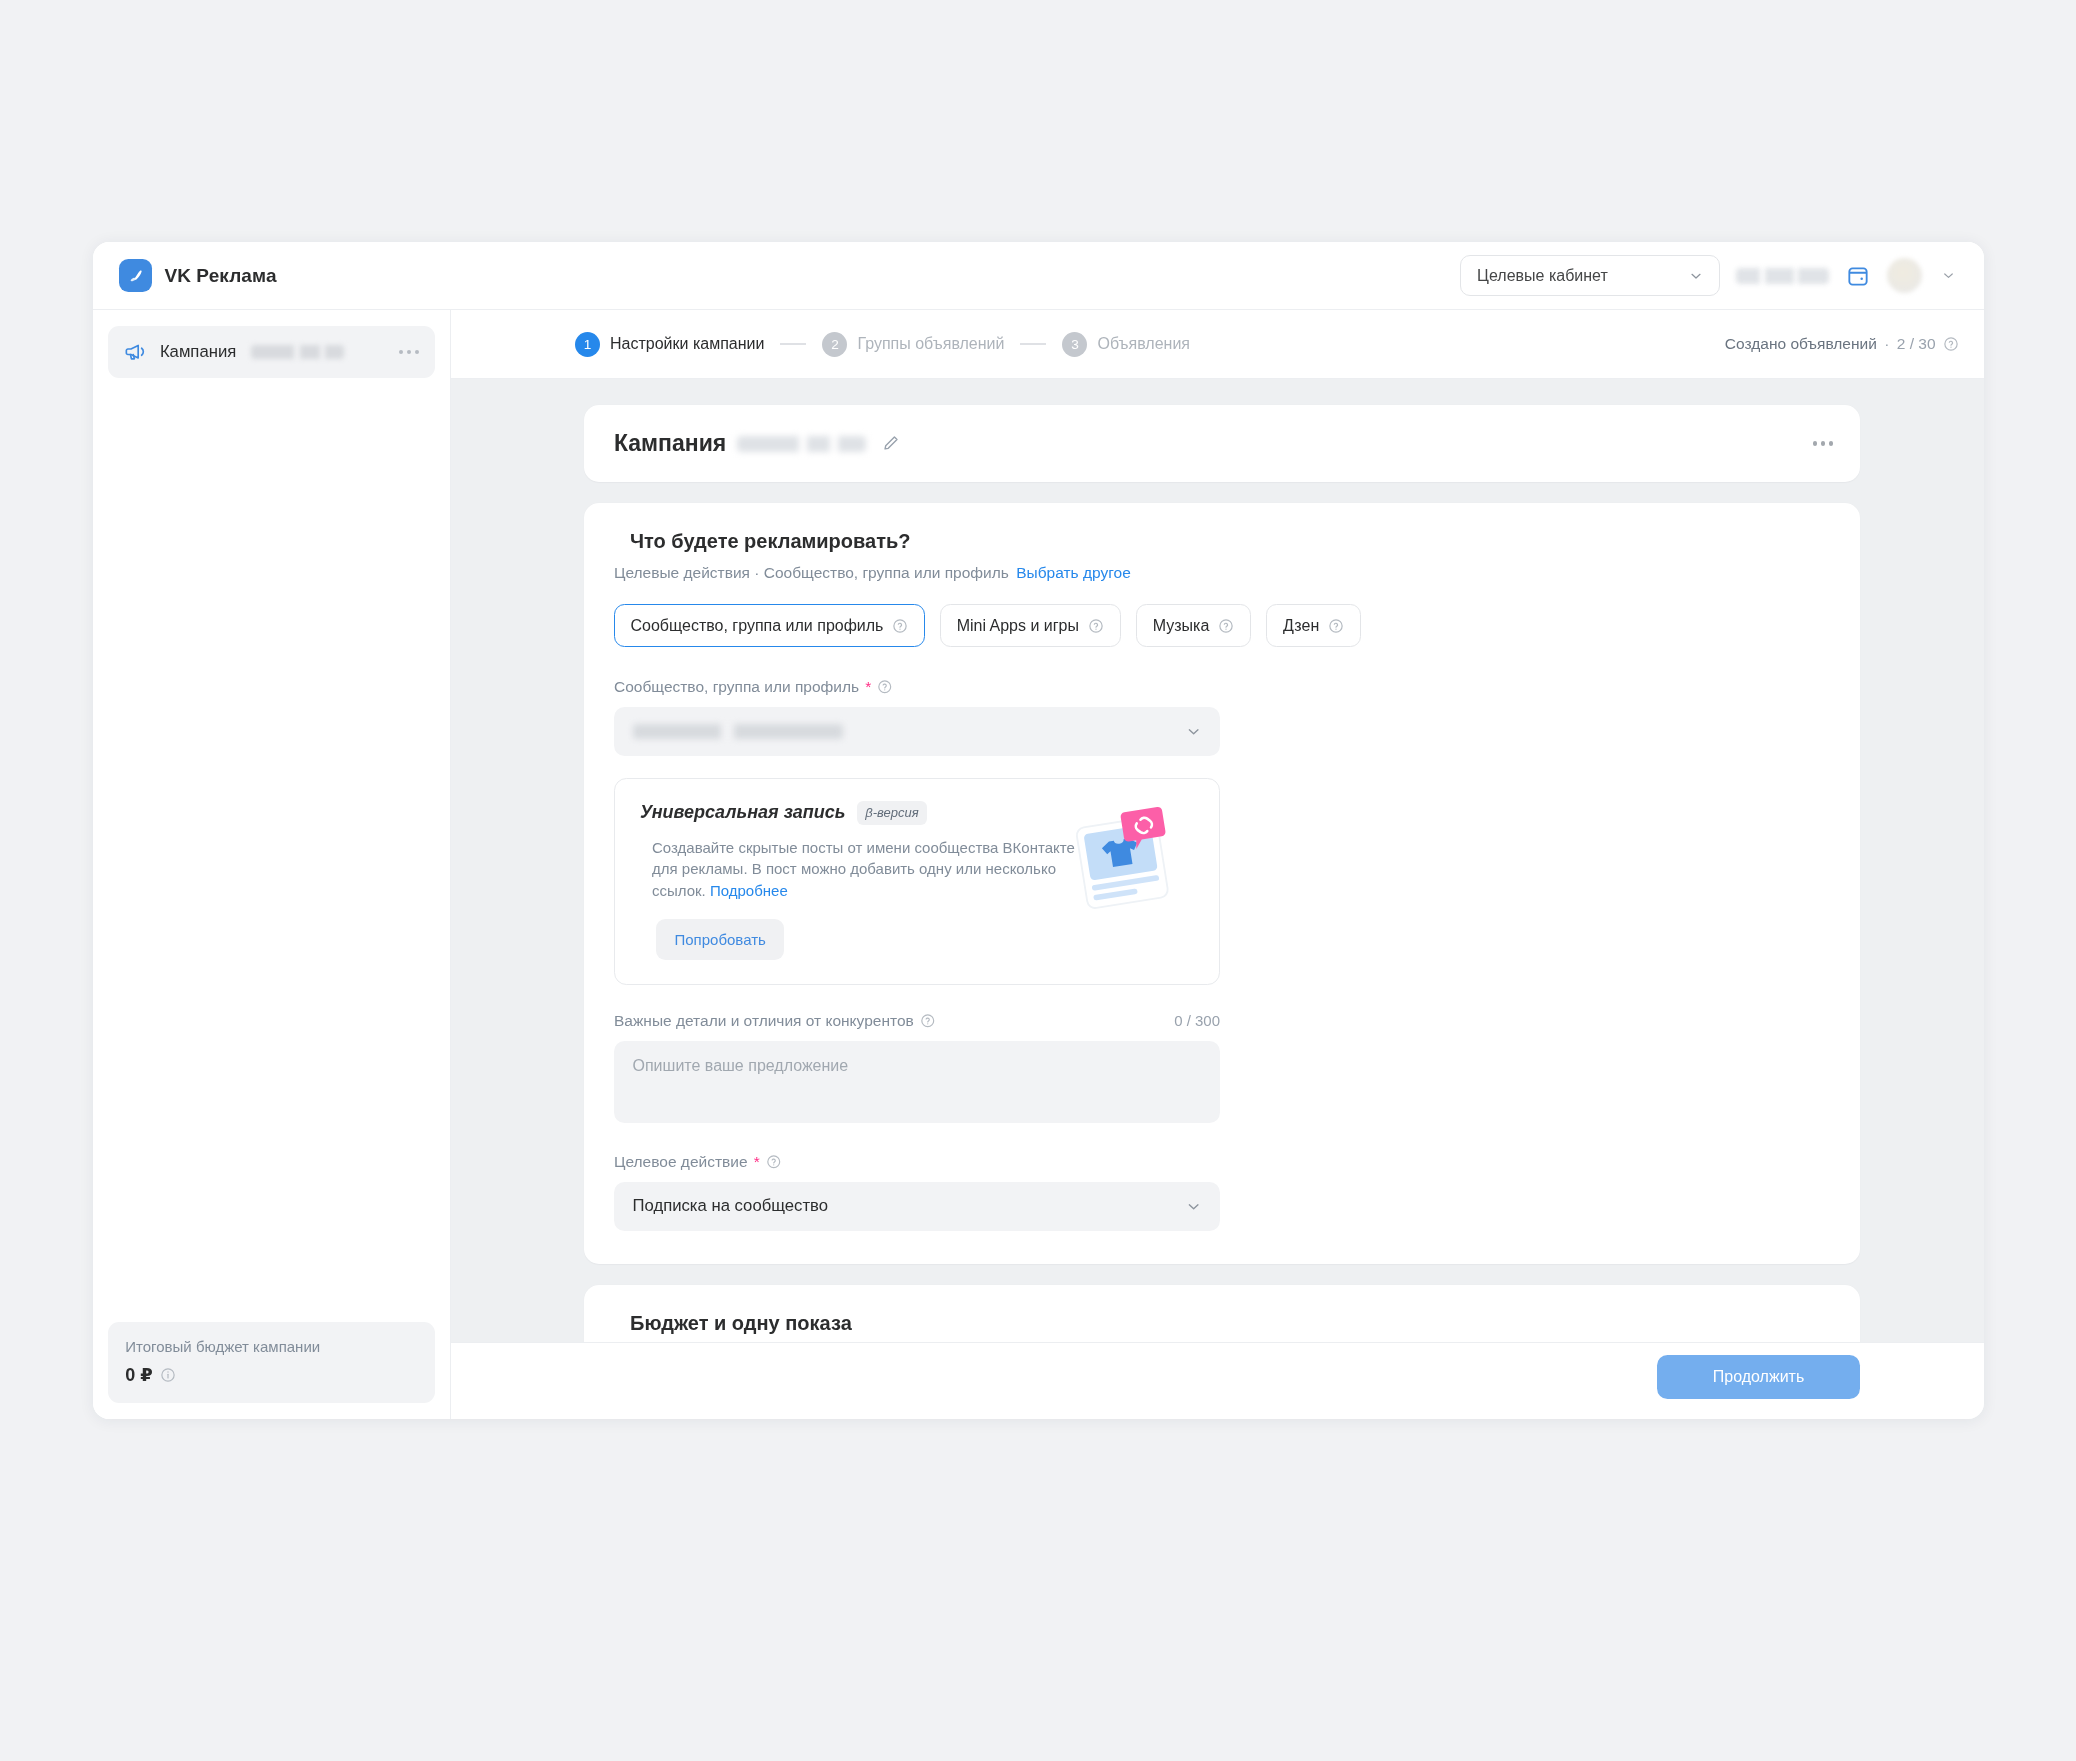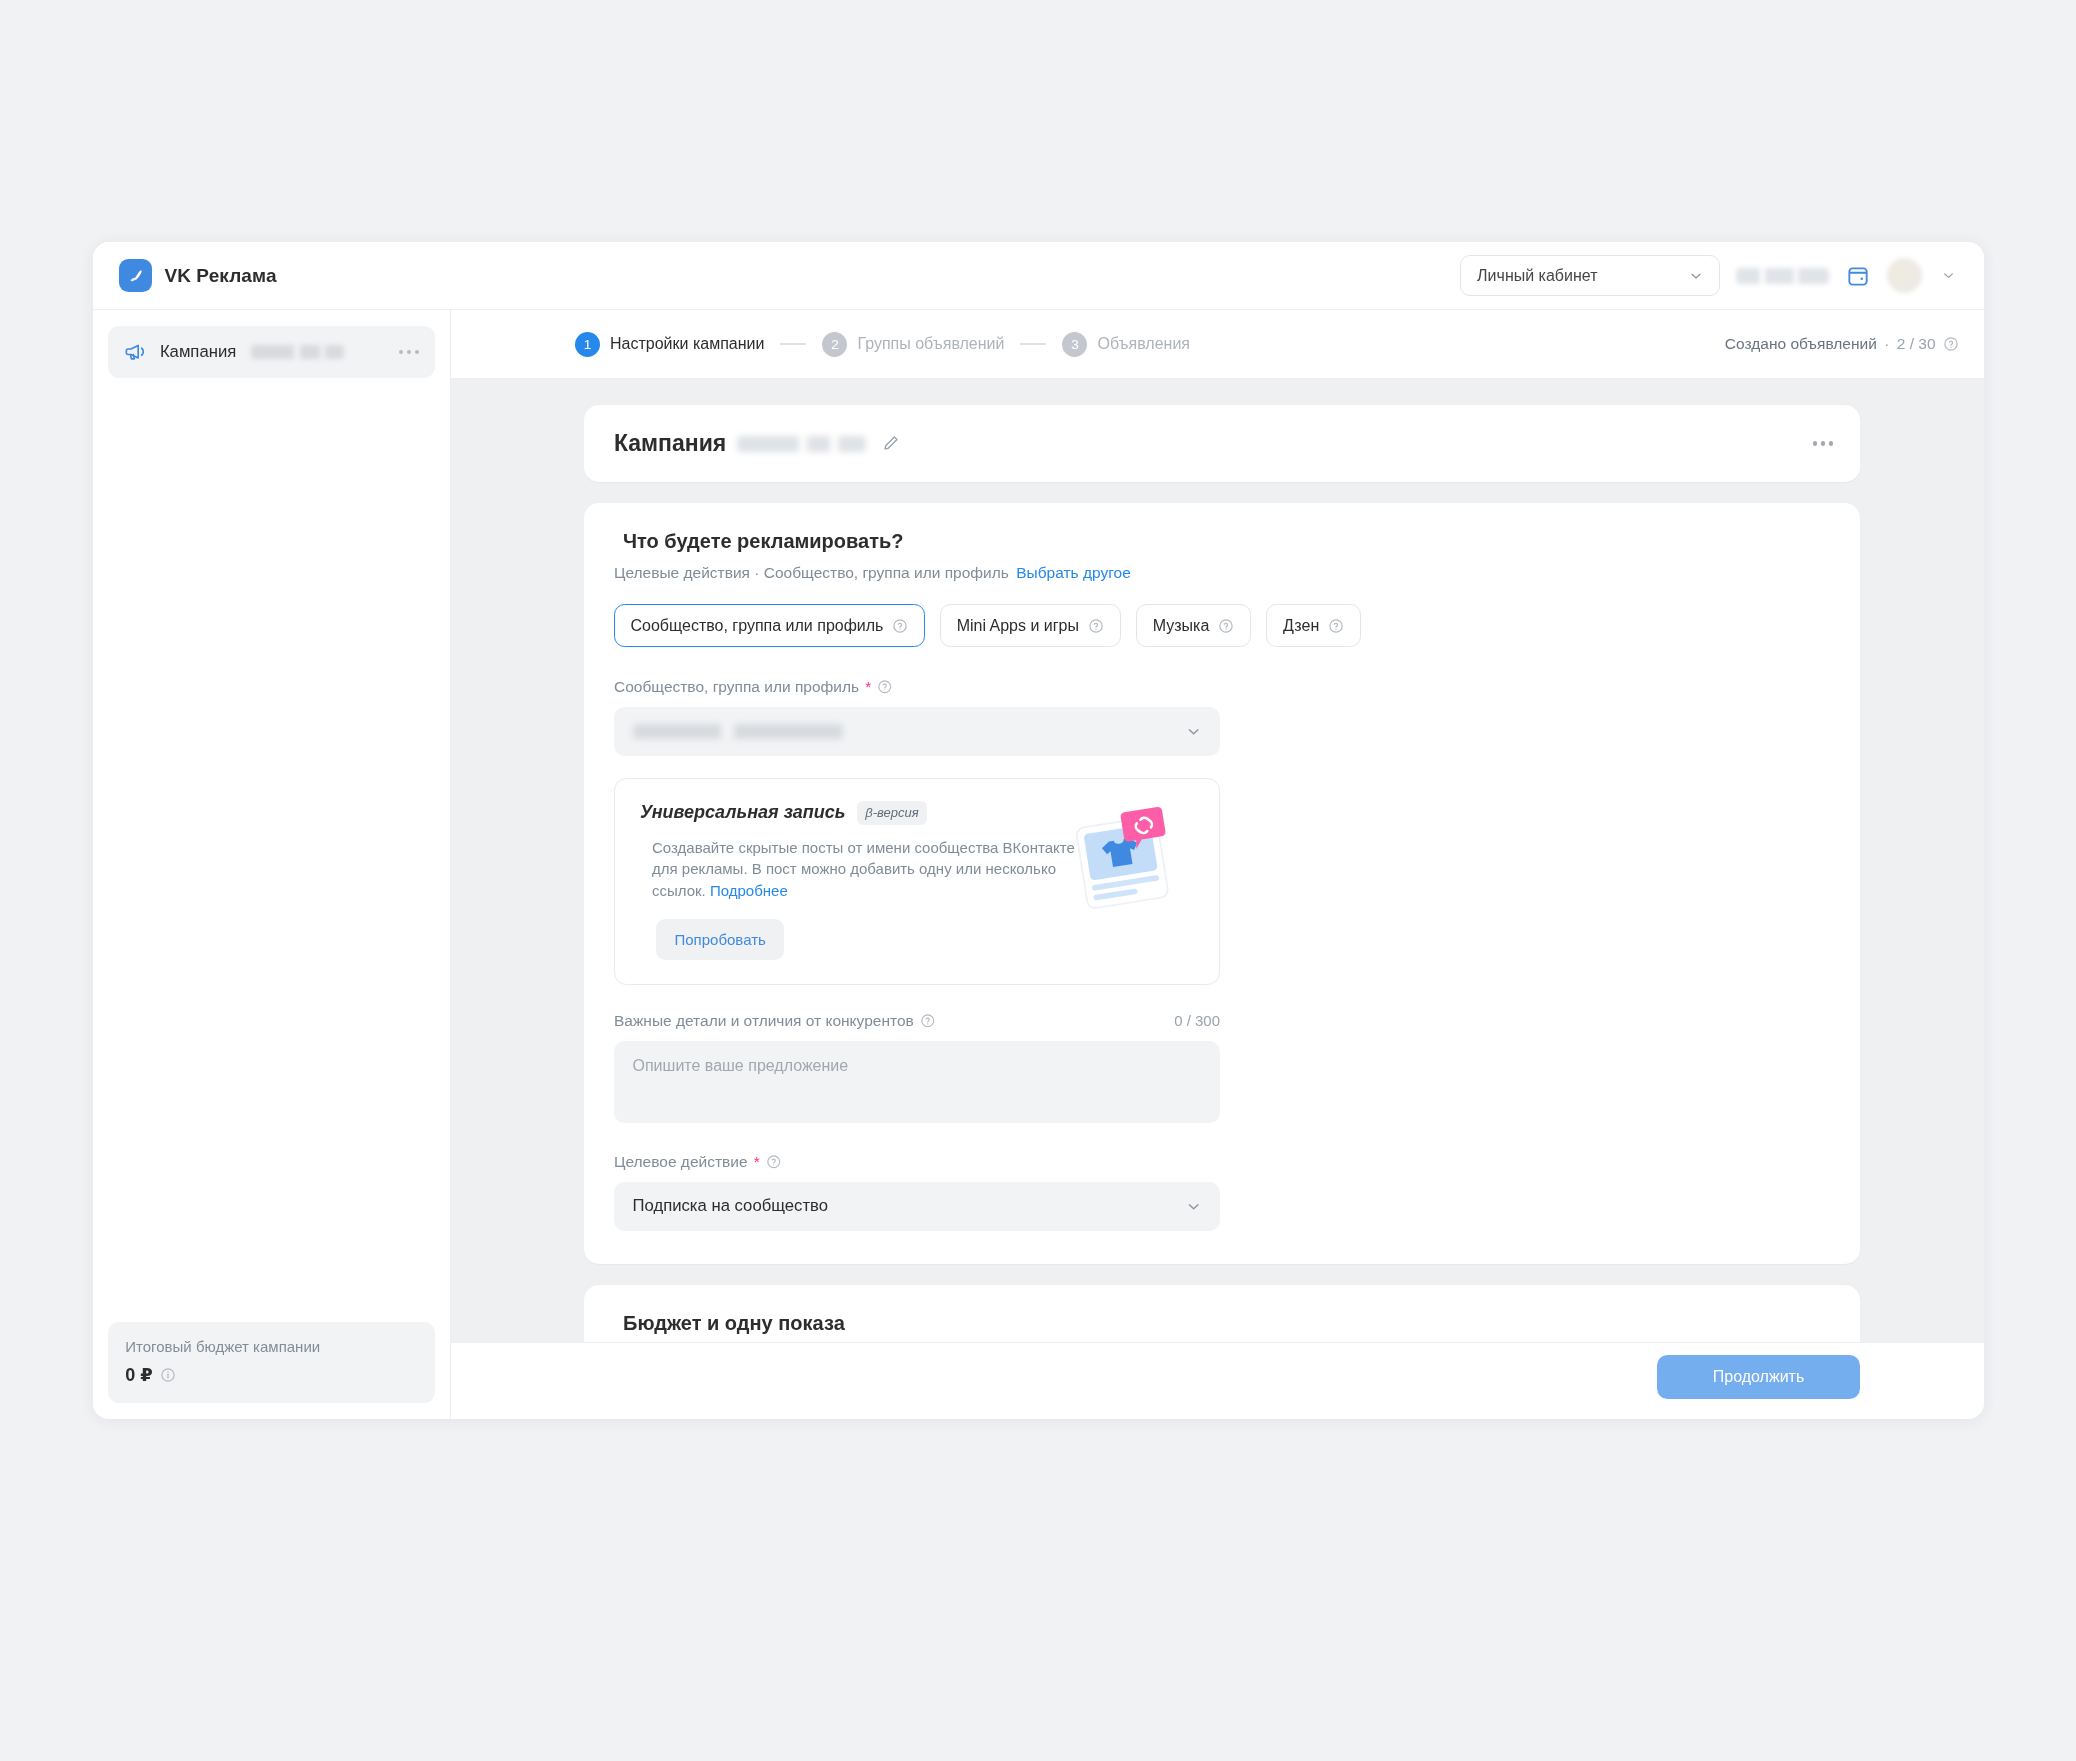--- a/index.html
+++ b/index.html
@@ -268,21 +268,21 @@
   .title-dots { margin-left: auto; }
 
   .form-card {
     padding: 27px 30px 33px 30px;
     margin-bottom: 21px;
   }
   .sec-title {
     font-size: 20px;
     font-weight: bold;
     color: #2c2d2e;
-    margin: 0 0 11px 9px;
+    margin: 0 0 11px 16px;
   }
   .sec-sub {
     font-size: 15.5px;
     color: #818c99;
     margin-bottom: 22px;
   }
   .sec-sub .link { color: #2688eb; margin-left: 7.4px; }
 
   .chips { display: flex; gap: 15px; margin-bottom: 31px; }
   .chip {
@@ -455,21 +455,21 @@
         <svg width="20" height="20" viewBox="0 0 32 32">
           <path d="M22.5 7.6c1.1-1.1 2.9-.2 2.5 1.3-1 3.9-4 9.1-8.4 12.6-1.5 1.2-3.3-.6-2.3-2.2 2.4-3.9 5.4-8.8 8.2-11.7z" fill="#ffffff"></path>
           <path d="M14.2 19.3c1 .6 1.5 1.6 1.4 2.6-2.4 1.5-4.9 2.3-6.6 2.5-1.1.2-1.9-.9-1.4-1.9.7-1.4 2.9-3 4.9-3.7.6-.2 1.2-.1 1.7.5z" fill="#ffffff" opacity="0.85"></path>
         </svg>
       </div>
       <div class="brand-name">VK Реклама</div>
     </div>
 
     <div class="topbar-right">
       <div class="account-select">
-        <span class="label">Личный кабинет</span>
+        <span class="label">Целевые кабинет</span>
         <span class="chev">
           <svg width="16" height="16" viewBox="0 0 24 24" fill="none" stroke="#8d949d" stroke-width="1.9" stroke-linecap="round" stroke-linejoin="round">
               <polyline points="6,9.5 12,15 18,9.5"></polyline>
             </svg>
         </span>
       </div>
 
       <div class="balance-blur"></div>
 
       <div class="wallet-icon-wrap">

